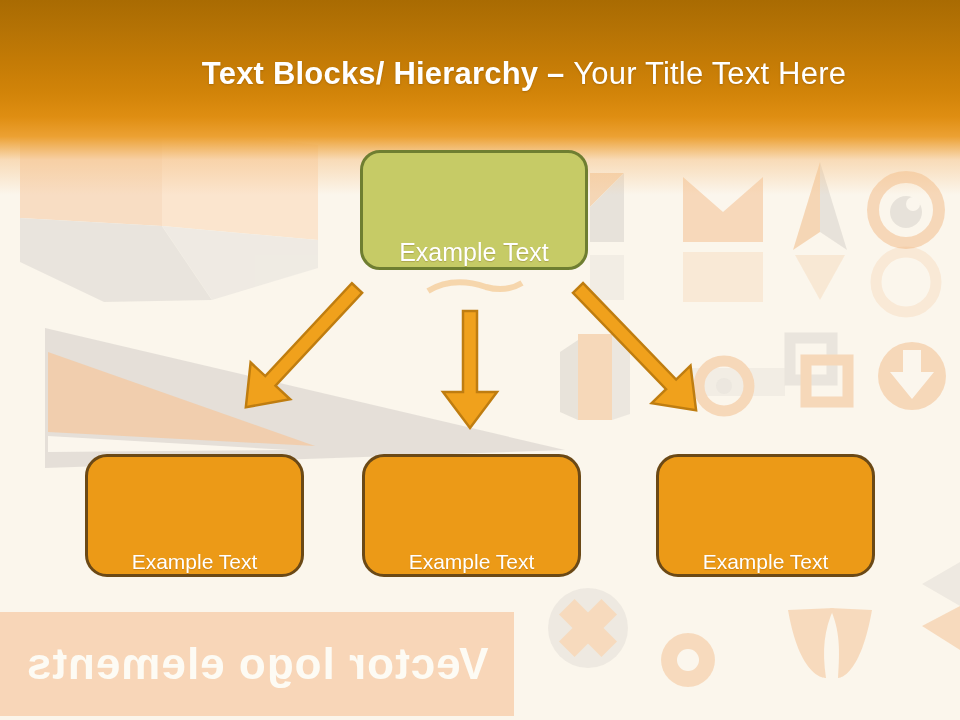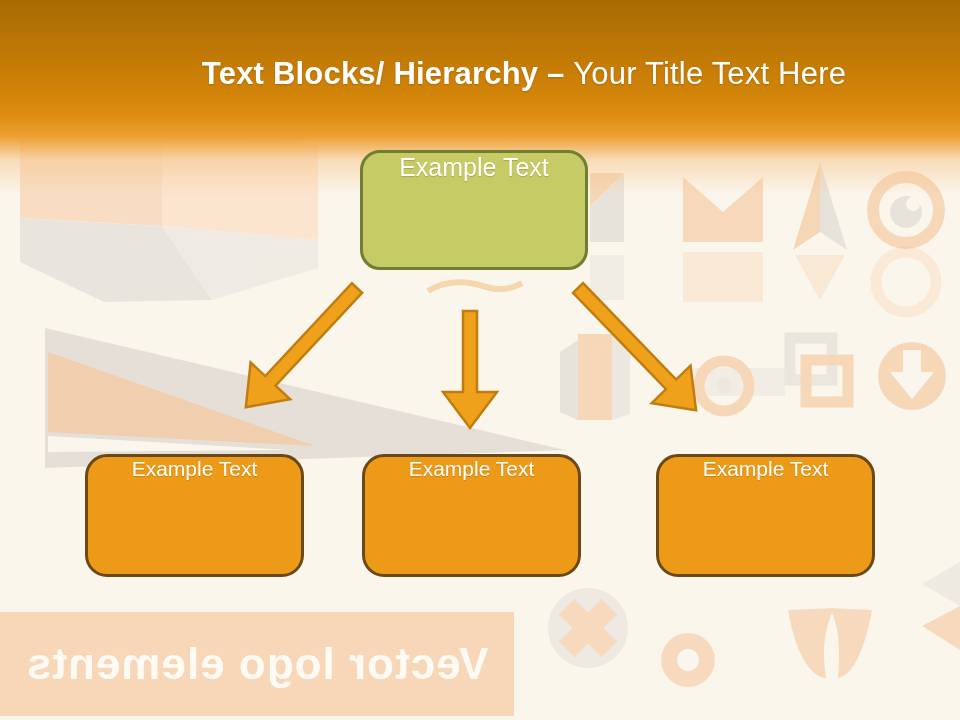--- a/index.html
+++ b/index.html
@@ -17,21 +17,21 @@
   }
   .slide-title{
     position:absolute;top:56px;left:0;width:100%;text-align:center;
     color:#ffffff;font-size:31px;letter-spacing:.2px;
     text-shadow:0 1px 2px rgba(110,65,0,.35);white-space:nowrap;padding-left:44px;
   }
   .slide-title .bold{font-weight:bold;}
   .bg-svg{position:absolute;top:0;left:0;pointer-events:none;}
   .box{
     position:absolute;box-sizing:border-box;display:flex;
-    align-items:flex-start;justify-content:center;color:#ffffff;
+    align-items:flex-end;justify-content:center;color:#ffffff;
     text-shadow:0 1px 1px rgba(100,60,0,.25);
   }
   .root-box{
     left:360px;top:150px;width:228px;height:120px;
     background:#c6cb66;border:3px solid #6f7e31;border-radius:20px;
     font-size:25px;
   }
   .child-box{
     top:454px;width:219px;height:123px;
     background:#ec9a17;border:3px solid #6b4916;border-radius:22px;

